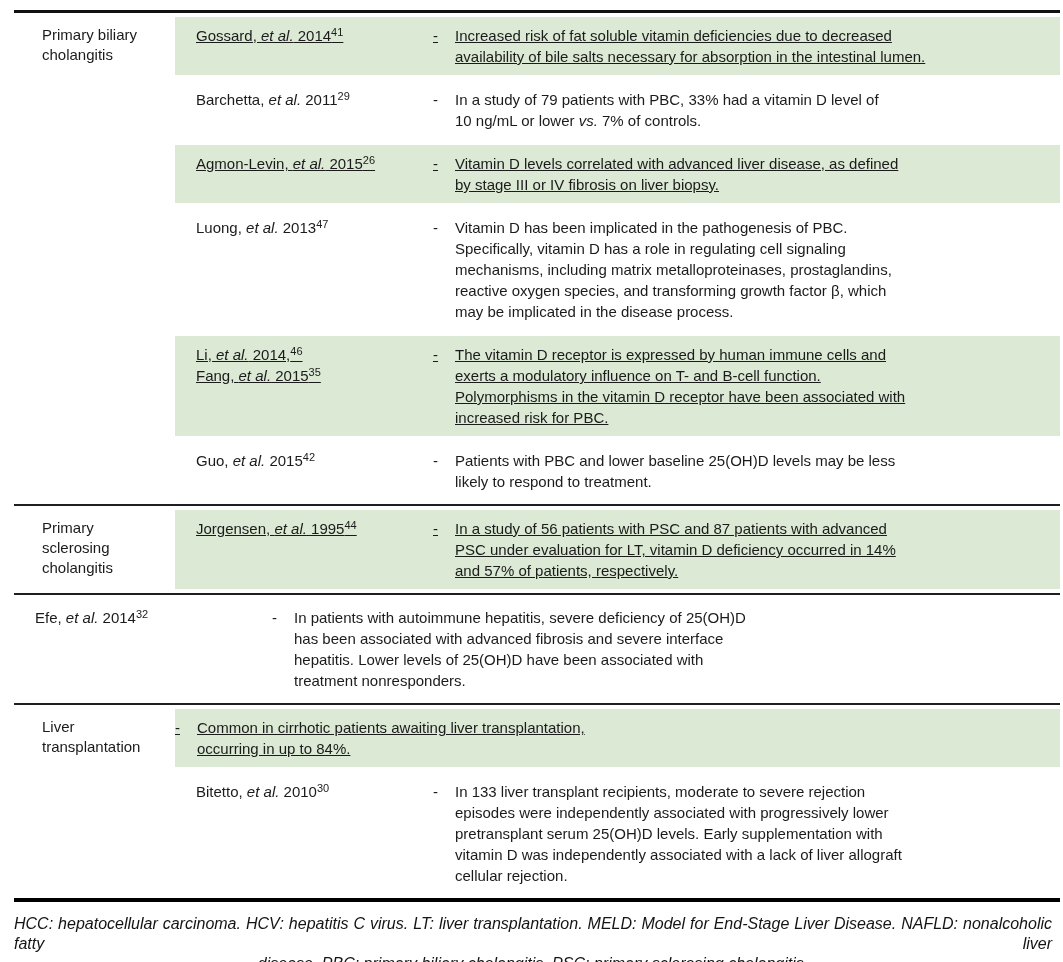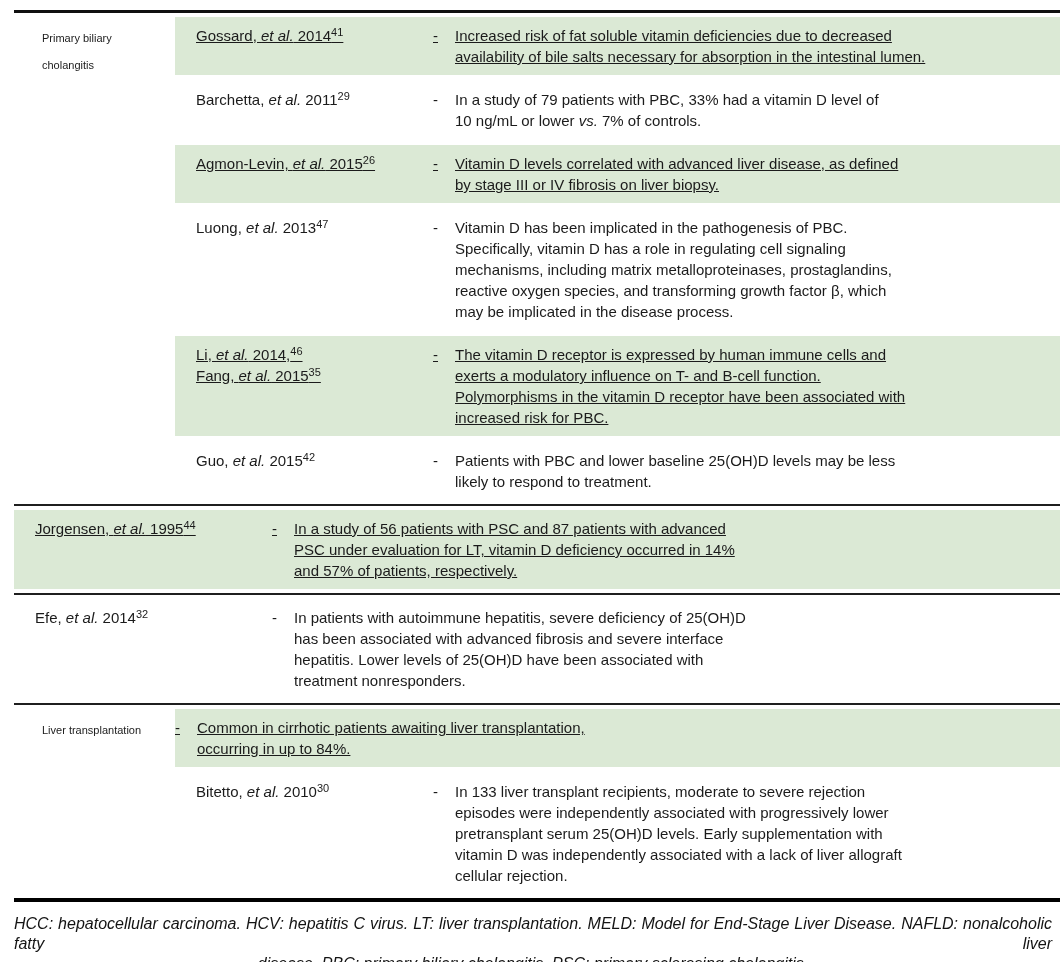--- a/index.html
+++ b/index.html
@@ -19,22 +19,22 @@
   }
   .section {
     display: flex;
     padding: 4px 0;
   }
   .section + .section { border-top: 2px solid #1f1f1f; }
   .label {
     width: 161px;
     flex: 0 0 161px;
     padding: 8px 12px 0 28px;
-    font-size: 11px;
-    line-height: 27px;
+    font-size: 15px;
+    line-height: 20px;
   }
   .rows { flex: 1; min-width: 0; }
   .row { margin-bottom: 6px; }
   .row:last-child { margin-bottom: 0; }
   .band {
     display: flex;
     padding: 8px 0;
   }
   .band.green { background: #dbe9d5; text-decoration: underline; }
   .cite {
@@ -138,20 +138,21 @@
             <span class="dash">-</span>
             <div class="ftext">Patients with PBC and lower baseline 25(OH)D levels may be less
 likely to respond to treatment.</div>
           </div>
         </div>
       </div>
     </div>
   </div>
 
   <div class="section">
+    <div class="label">Primary sclerosing cholangitis</div>
     <div class="rows">
       <div class="row">
         <div class="band green">
           <div class="cite">Jorgensen, <em>et al.</em> 1995<sup>44</sup></div>
           <div class="finding">
             <span class="dash">-</span>
             <div class="ftext">In a study of 56 patients with PSC and 87 patients with advanced
 PSC under evaluation for LT, vitamin D deficiency occurred in 14%
 and 57% of patients, respectively.</div>
           </div>

